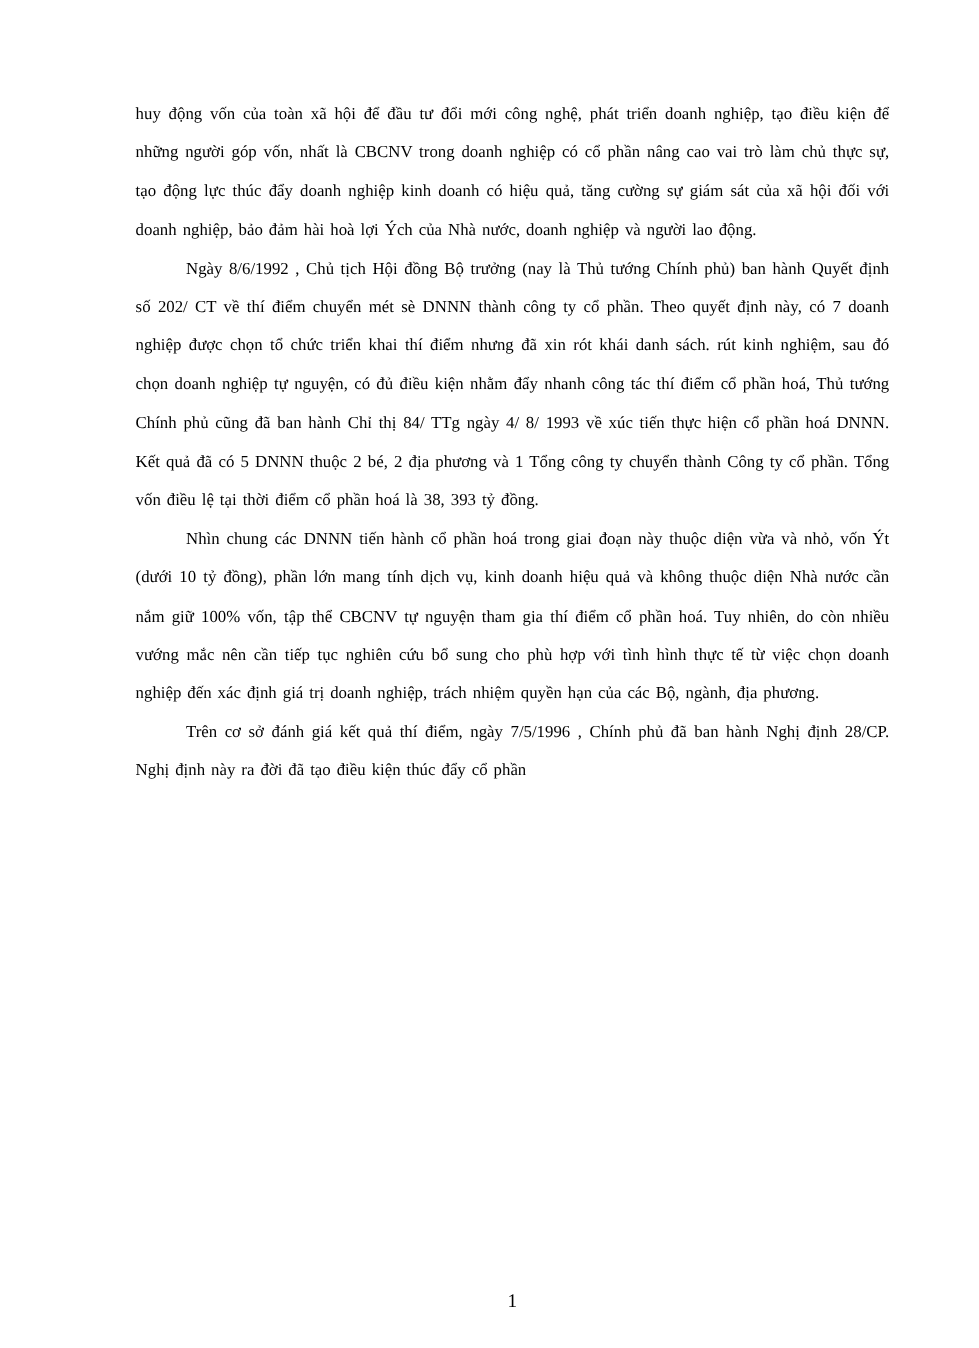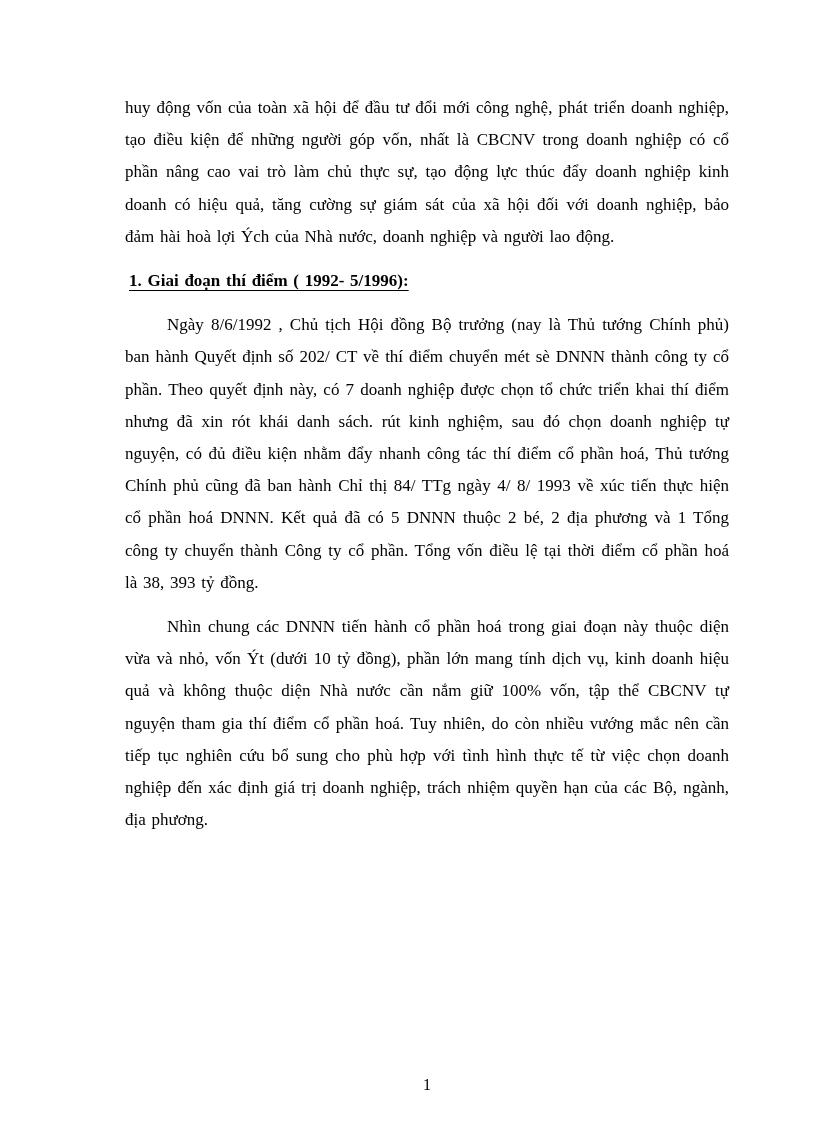--- a/index.html
+++ b/index.html
@@ -17,23 +17,23 @@
     box-sizing: border-box;
     overflow: hidden;
   }
   .content {
     position: absolute;
     top: 80px;
     left: 113px;
     width: 628px;
   }
   .content p {
-    margin: 12px;
+    margin: 0;
     padding: 0;
-    font-size: 17px;
+    font-size: 14px;
     line-height: 32.2px;
     text-align: justify;
     text-justify: inter-word;
     word-spacing: 1.5px;
   }
   .content p.indent {
     text-indent: 42px;
   }
   .content p.heading {
     font-weight: bold;
@@ -51,20 +51,20 @@
     font-size: 16px;
     line-height: 20px;
   }
 </style>
 </head>
 <body>
 
 <div class="page">
   <div class="content">
     <p class="body">huy động vốn của toàn xã hội để đầu tư đổi mới công nghệ, phát triển doanh nghiệp, tạo điều kiện để những người góp vốn, nhất là CBCNV trong doanh nghiệp có cổ phần nâng cao vai trò làm chủ thực sự, tạo động lực thúc đẩy doanh nghiệp kinh doanh có hiệu quả, tăng cường sự giám sát của xã hội đối với doanh nghiệp, bảo đảm hài hoà lợi Ých của Nhà nước, doanh nghiệp và người lao động.</p>
-    <p class="heading">1. Giai đoạn thí điểm ( 1992- 5/1996):</p>
     <p class="body indent">Ngày 8/6/1992 , Chủ tịch Hội đồng Bộ trưởng (nay là Thủ tướng Chính phủ) ban hành Quyết định số 202/ CT về thí điểm chuyển mét sè DNNN thành công ty cổ phần. Theo quyết định này, có 7 doanh nghiệp được chọn tổ chức triển khai thí điểm nhưng đã xin rót khái danh sách. rút kinh nghiệm, sau đó chọn doanh nghiệp tự nguyện, có đủ điều kiện nhằm đẩy nhanh công tác thí điểm cổ phần hoá, Thủ tướng Chính phủ cũng đã ban hành Chỉ thị 84/ TTg ngày 4/ 8/ 1993 về xúc tiến thực hiện cổ phần hoá DNNN. Kết quả đã có 5 DNNN thuộc 2 bé, 2 địa phương và 1 Tổng công ty chuyển thành Công ty cổ phần. Tổng vốn điều lệ tại thời điểm cổ phần hoá là 38, 393 tỷ đồng.</p>
     <p class="body indent">Nhìn chung các DNNN tiến hành cổ phần hoá trong giai đoạn này thuộc diện vừa và nhỏ, vốn Ýt (dưới 10 tỷ đồng), phần lớn mang tính dịch vụ, kinh doanh hiệu quả và không thuộc diện Nhà nước cần nắm giữ 100% vốn, tập thể CBCNV tự nguyện tham gia thí điểm cổ phần hoá. Tuy nhiên, do còn nhiều vướng mắc nên cần tiếp tục nghiên cứu bổ sung cho phù hợp với tình hình thực tế từ việc chọn doanh nghiệp đến xác định giá trị doanh nghiệp, trách nhiệm quyền hạn của các Bộ, ngành, địa phương.</p>
+    <p class="body indent">Trên cơ sở đánh giá kết quả thí điểm, ngày 7/5/1996 , Chính phủ đã ban hành Nghị định 28/CP. Nghị định này ra đời đã tạo điều kiện thúc đẩy cổ phần</p>
   </div>
   <div class="footer">
     <span>1</span>
   </div>
 </div>
 
 </body></html>

